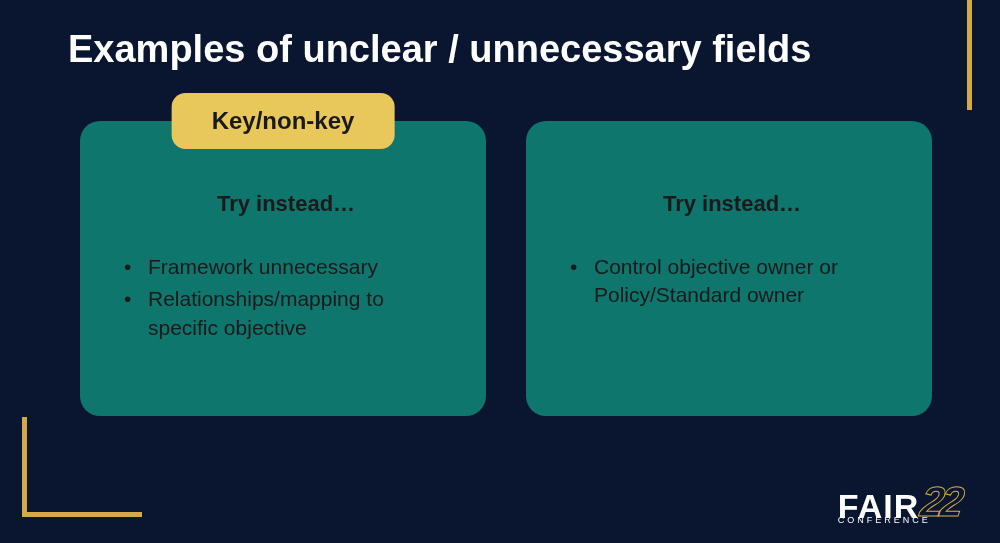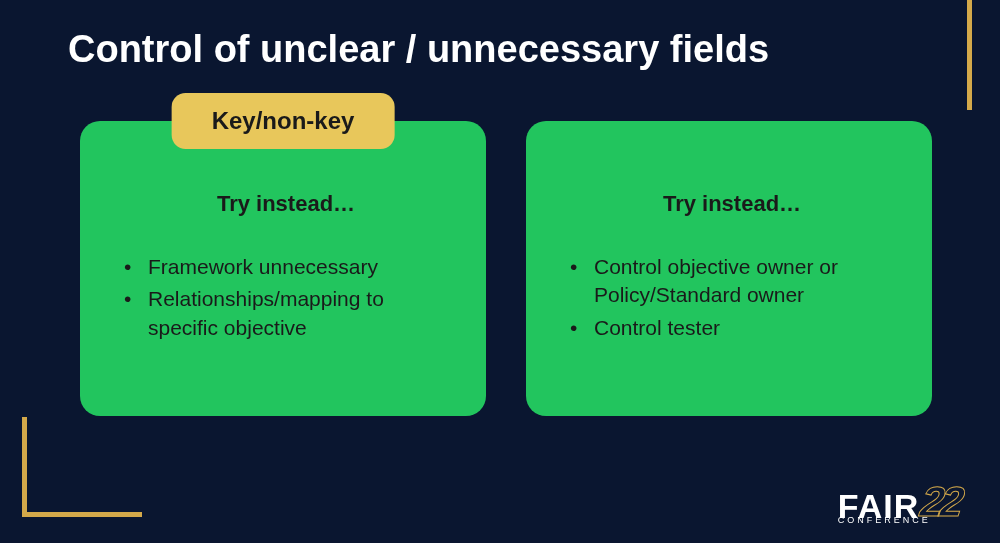--- a/index.html
+++ b/index.html
@@ -22,21 +22,21 @@
       padding: 28px 0 0 68px;
     }
     .cards-container {
       display: flex;
       gap: 40px;
       padding: 50px 68px 0 80px;
     }
     .card {
       position: relative;
       flex: 1;
-      background: #22c55e;
+      background: #0f766e;
       border-radius: 20px;
       padding: 70px 30px 36px 36px;
       min-height: 295px;
     }
     .card-header {
       position: absolute;
       top: -28px;
       left: 50%;
       transform: translateX(-50%);
       background: #e8c75b;
@@ -127,37 +127,36 @@
       -webkit-text-stroke: 1px #d4a94a;
       -webkit-text-fill-color: transparent;
       letter-spacing: -4px;
     }
   </style>
 </head>
 <body>
 
 <div class="gold-bar-right"></div>
 
-<h1 class="slide-title">Control of unclear / unnecessary fields</h1>
+<h1 class="slide-title">Examples of unclear / unnecessary fields</h1>
 
 <div class="cards-container">
   <div class="card">
     <div class="card-header">Key/non-key</div>
     <div class="card-subtitle">Try instead…</div>
     <ul>
       <li>Framework unnecessary</li>
       <li>Relationships/mapping to specific objective</li>
     </ul>
   </div>
 
   <div class="card">
     <div class="card-subtitle">Try instead…</div>
     <ul>
       <li>Control objective owner or Policy/Standard owner</li>
-      <li>Control tester</li>
     </ul>
   </div>
 </div>
 
 <div class="gold-bracket-left"></div>
 
 <div class="logo">
   <div style="position:relative;">
     <span class="logo-fair">FAIR</span>
     <span class="logo-conference">CONFERENCE</span>

